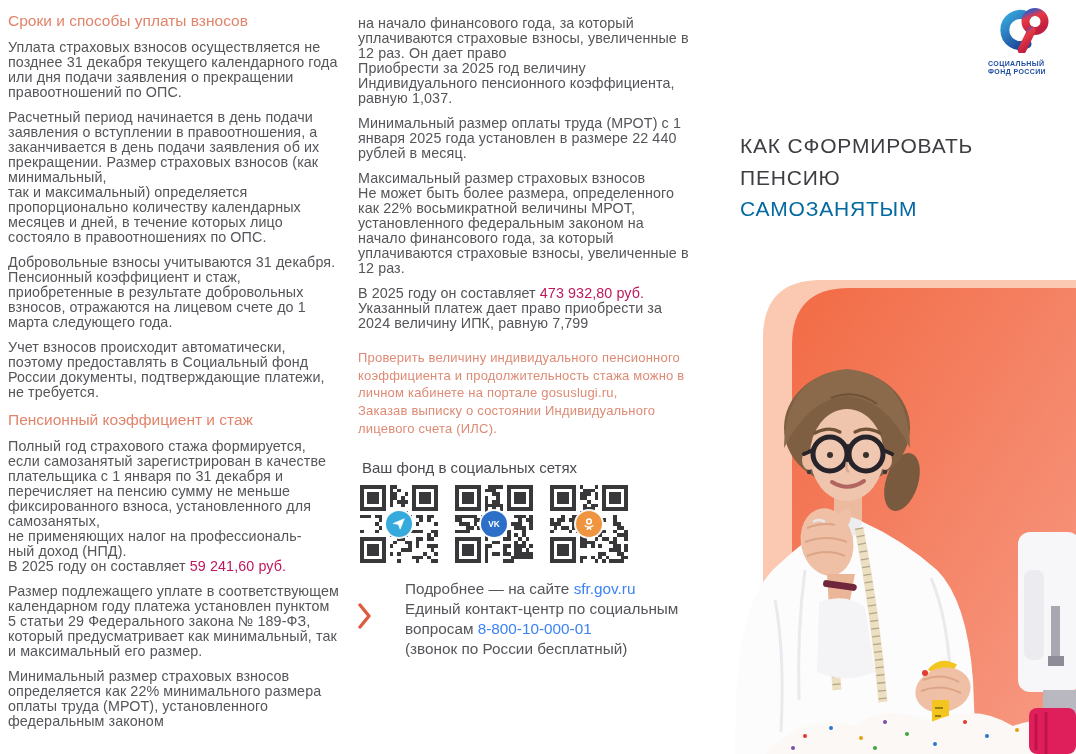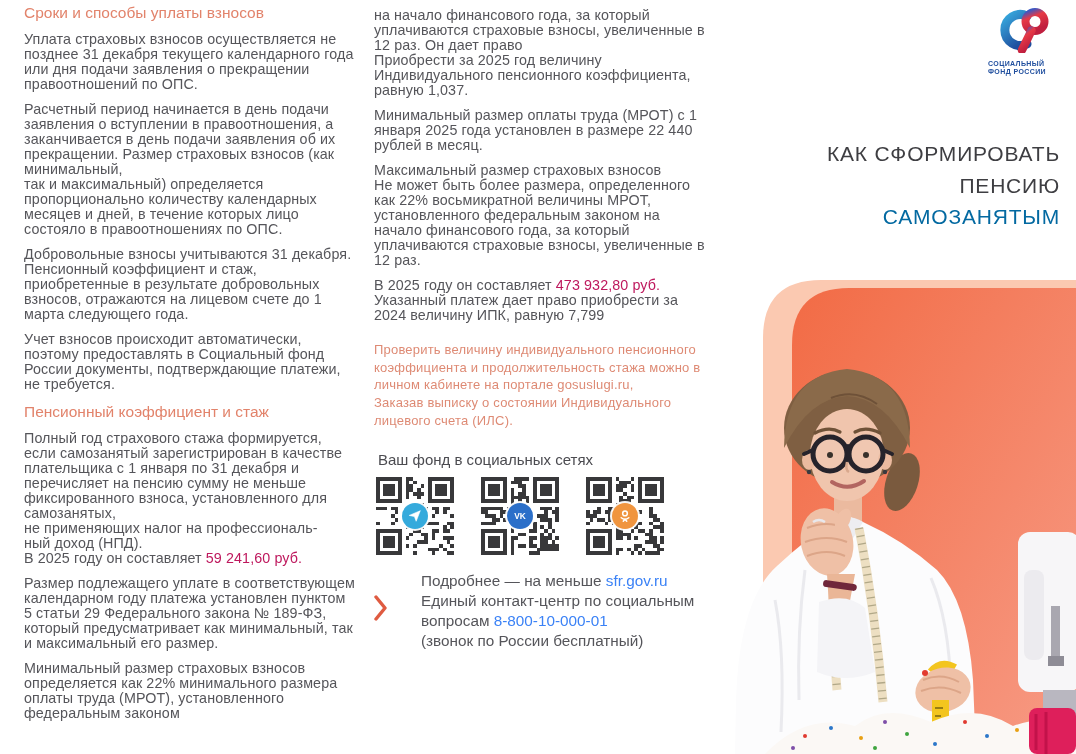--- a/index.html
+++ b/index.html
@@ -1,48 +1,48 @@
 <!DOCTYPE html>
 <html><head>
 <meta charset="utf-8">
 <style>
   html,body{margin:0;padding:0;background:#ffffff;}
   .page{
     position:relative;width:1076px;height:754px;background:#ffffff;overflow:hidden;
     font-family:"Liberation Sans",sans-serif;-webkit-font-smoothing:antialiased;
   }
   
-  .col{position:absolute;top:0;margin-left:16px;}
+  .col{position:absolute;top:8px;}
   .col-left{left:8px;width:332px;padding-top:3px;}
   .col-mid{left:358px;width:332px;padding-top:8px;}
   .sec-head{font-size:15.5px;line-height:20px;color:#e2836b;margin:0 0 9px;font-weight:400;}
   .body-p{font-size:14.3px;line-height:15px;letter-spacing:.1px;color:#55555a;margin:0 0 10px;white-space:pre-line;}
   .val{color:#be185d;text-align:right;}
   .h2-extra{margin-top:2px;}
   .mp3{margin-top:4px;}
   .mp4{margin-top:10px;}
   .orange-p{font-size:13px;line-height:17.7px;letter-spacing:.2px;color:#de8a74;margin:18px 0 0;white-space:pre-line;}
   .social-head{font-size:15px;line-height:19px;color:#4b4b50;margin:20px 0 0 4px;}
   
-  .qr-row{display:flex;gap:27px;margin:8px 0 0 2px;}
+  .qr-row{display:flex;gap:17px;margin:8px 0 0 2px;}
   .qr-wrap{position:relative;width:78px;height:78px;}
   .qr-wrap svg.qr{position:absolute;left:0;top:0;width:78px;height:78px;}
   .qr-badge{position:absolute;left:26px;top:26px;width:26px;height:26px;border-radius:50%;
     display:flex;align-items:center;justify-content:center;box-shadow:0 0 0 2px rgba(255,255,255,.95);}
   
   .contact{position:relative;margin:16px 0 0 0;min-height:84px;}
   .contact-chevron{position:absolute;left:0;top:24px;}
   .contact-text{margin-left:47px;width:292px;font-size:15.3px;line-height:20px;color:#55555a;}
   .link{color:#3b82f6;}
   .footer-note{margin:8px 0 0 0;font-size:11.4px;line-height:13px;color:#707074;letter-spacing:.1px;}
   
   .logo{position:absolute;left:988px;top:7px;width:84px;}
   .logo-caption{margin-top:3px;font-size:7px;line-height:8px;font-weight:bold;letter-spacing:.4px;color:#1f4e9e;}
-  .title{position:absolute;left:740px;top:138px;width:320px;font-size:21px;line-height:31.5px;
-    letter-spacing:.8px;color:#3e3e42;text-align:right;}
+  .title{position:absolute;left:740px;top:130px;width:320px;font-size:21px;line-height:31.5px;
+    letter-spacing:.8px;color:#3e3e42;}
   .title .t-orange{color:#0369a1;}
   .illus{position:absolute;left:735px;top:270px;width:341px;height:484px;}
 </style>
 </head>
 <body>
 
 <div class="page">
 
   <div class="col col-left">
     <h2 class="sec-head">Сроки и способы уплаты взносов</h2>
@@ -459,21 +459,21 @@
               <path d="M5.5 15 Q12 20 18.5 15 M9 21 L12 17.5 L15 21" fill="none" stroke="#ffffff" stroke-width="2.6" stroke-linecap="round"></path>
             </svg>
         </div>
       </div>
     </div>
 
     <div class="contact">
       <svg class="contact-chevron" width="14" height="26" viewBox="0 0 14 26">
         <polyline points="2,2 11,13 2,24" fill="none" stroke="#df5b41" stroke-width="3.4" stroke-linecap="round" stroke-linejoin="round"></polyline>
       </svg>
-      <div class="contact-text"><span>Подробнее — на меньше </span><span class="link">sfr.gov.ru</span><br>
+      <div class="contact-text"><span>Подробнее — на сайте </span><span class="link">sfr.gov.ru</span><br>
         <span>Единый контакт-центр по социальным вопросам </span><span class="link">8-800-10-000-01</span><br>
         <span>(звонок по России бесплатный)</span>
       </div>
     </div>
 
   </div>
 
   <div class="logo">
     <svg width="72" height="46" viewBox="0 0 72 46">
       <defs>

